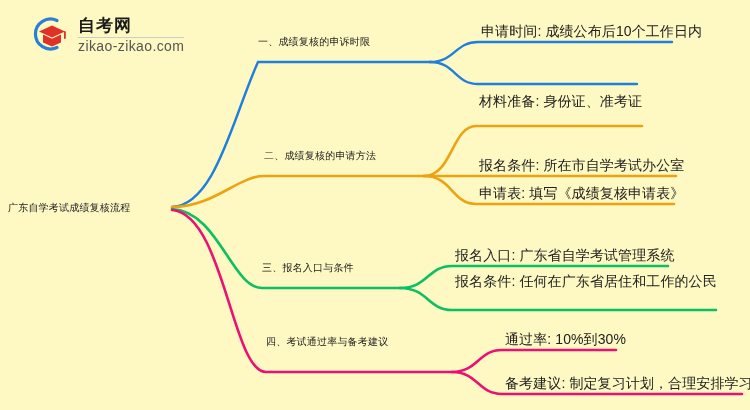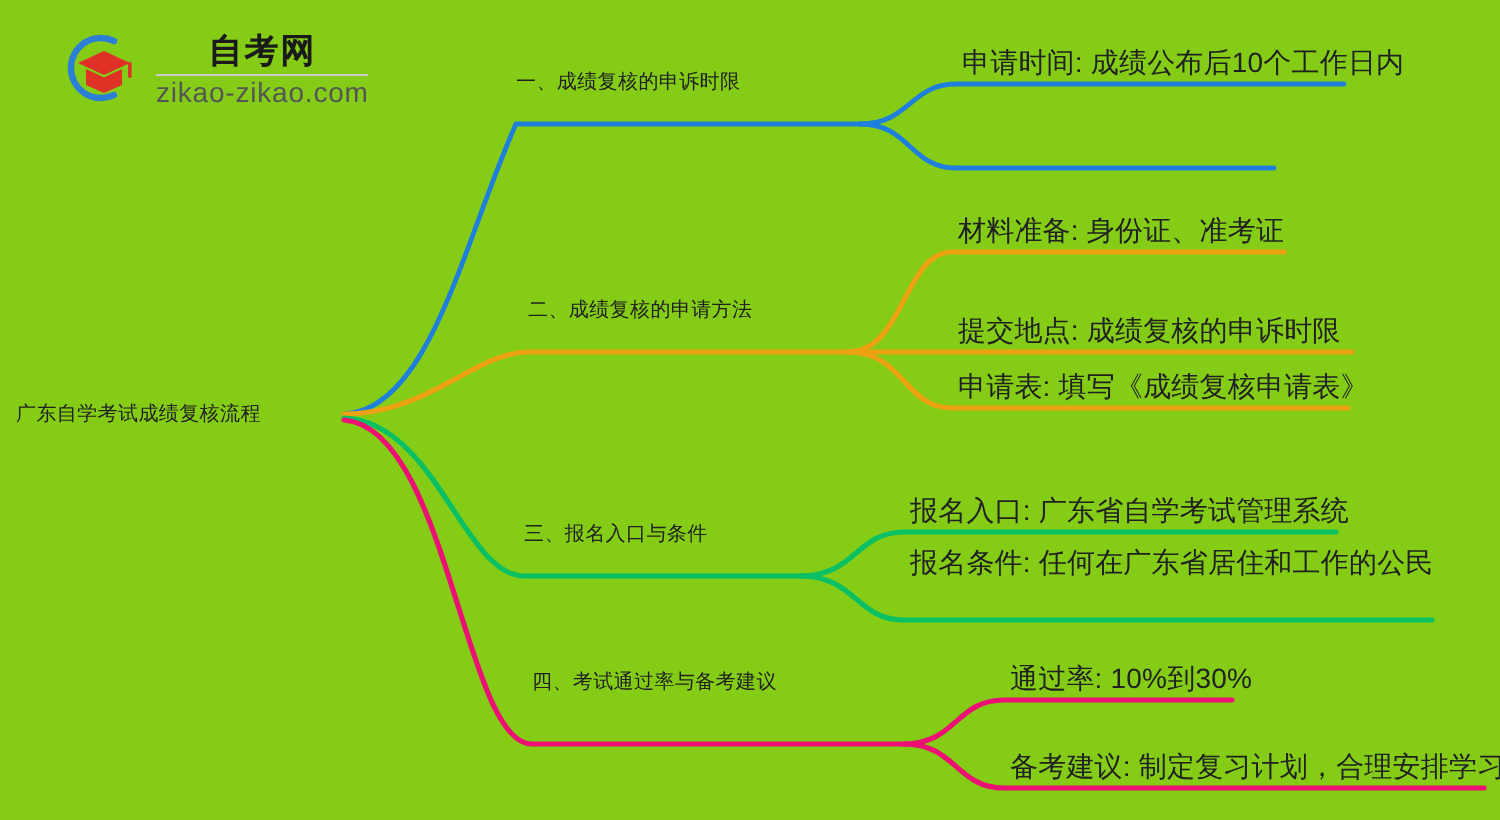--- a/index.html
+++ b/index.html
@@ -7,23 +7,22 @@
     padding: 0;
     background: #ffffff;
   }
   body {
     font-family: "Liberation Sans", "DejaVu Sans", sans-serif;
   }
   #stage {
     position: relative;
     width: 750px;
     height: 410px;
-    background: #84cc16;
+    background: #fef9c3;
     overflow: hidden;
-    text-align: center;
   }
   #wires {
     position: absolute;
     left: 0;
     top: 0;
     width: 750px;
     height: 410px;
     pointer-events: none;
   }
 
@@ -129,22 +128,22 @@
       <div class="logo-url">zikao-zikao.com</div>
     </div>
   </div>
 
   <div class="node root-node">广东自学考试成绩复核流程</div>
 
   <div class="node branch-node" style="left:258px; top:32px;">一、成绩复核的申诉时限</div>
   <div class="node leaf-node" style="left:481px; top:22px;">申请时间: 成绩公布后10个工作日内</div>
 
   <div class="node branch-node" style="left:264px; top:146px;">二、成绩复核的申请方法</div>
-  <div class="node leaf-node" style="left:479px; top:106px;">材料准备: 身份证、准考证</div>
-  <div class="node leaf-node" style="left:479px; top:156px;">提交地点: 成绩复核的申诉时限</div>
+  <div class="node leaf-node" style="left:479px; top:92px;">材料准备: 身份证、准考证</div>
+  <div class="node leaf-node" style="left:479px; top:156px;">报名条件: 所在市自学考试办公室</div>
   <div class="node leaf-node" style="left:479px; top:184px;">申请表: 填写《成绩复核申请表》</div>
 
   <div class="node branch-node" style="left:262px; top:258px;">三、报名入口与条件</div>
   <div class="node leaf-node" style="left:455px; top:246px;">报名入口: 广东省自学考试管理系统</div>
   <div class="node leaf-node" style="left:455px; top:272px;">报名条件: 任何在广东省居住和工作的公民</div>
 
   <div class="node branch-node" style="left:266px; top:332px;">四、考试通过率与备考建议</div>
   <div class="node leaf-node" style="left:505px; top:330px;">通过率: 10%到30%</div>
   <div class="node leaf-node" style="left:505px; top:374px;">备考建议: 制定复习计划，合理安排学习时间</div>
 

